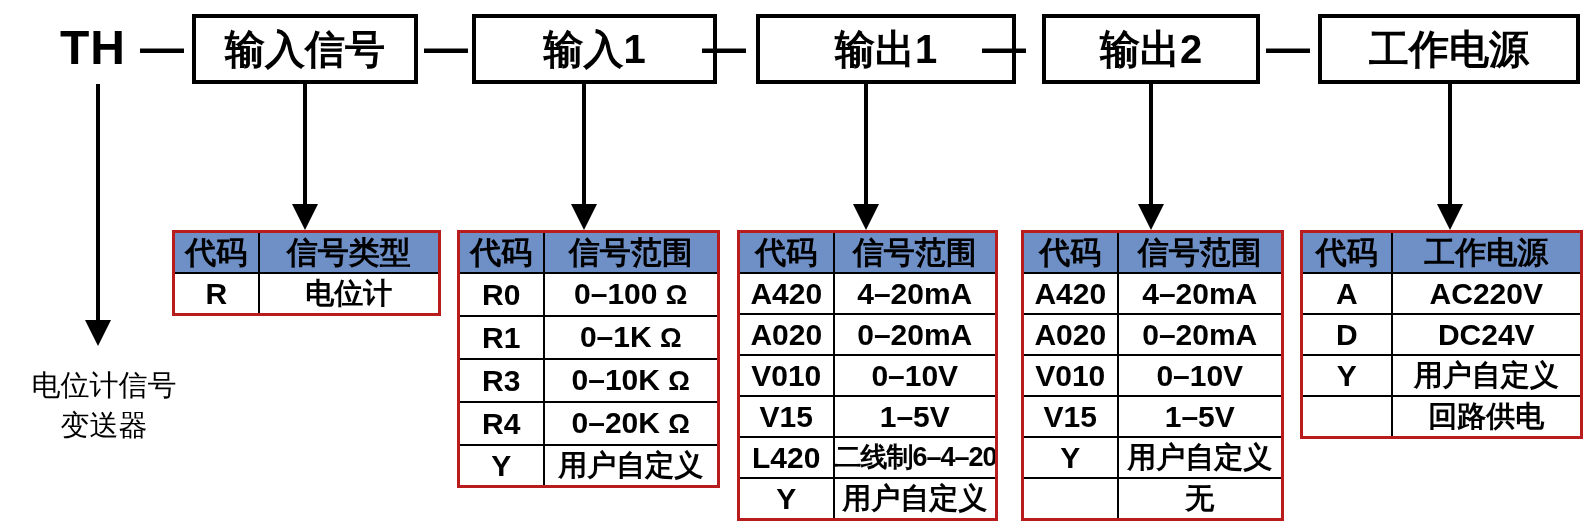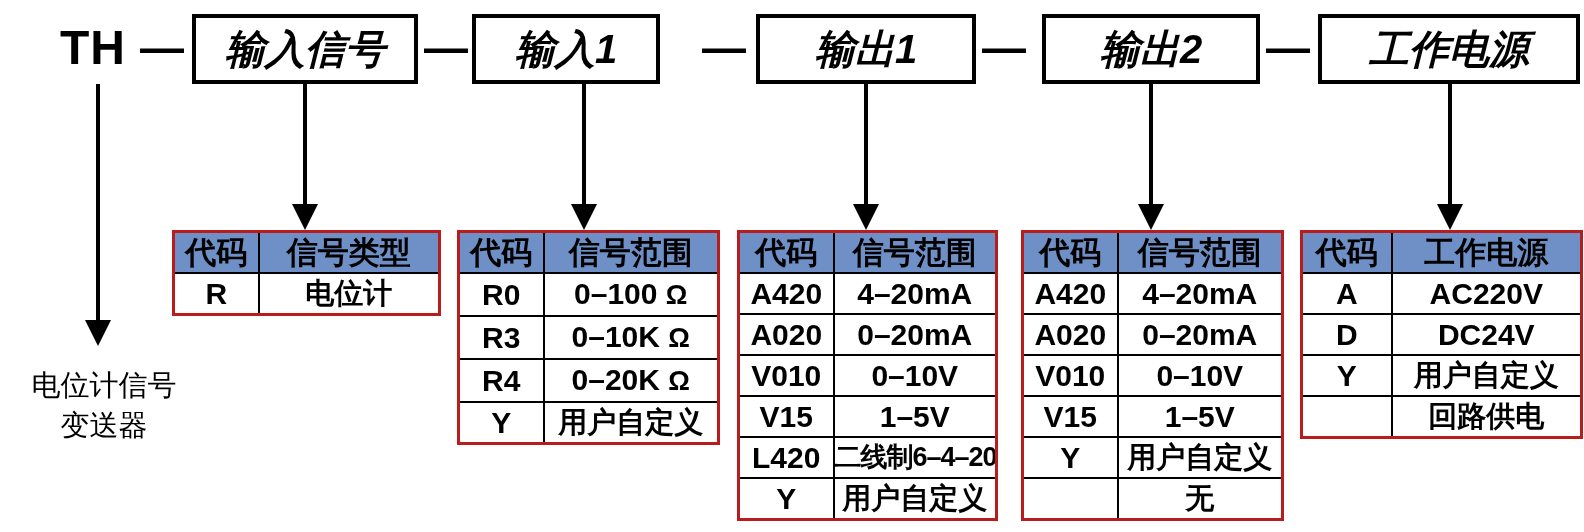--- a/index.html
+++ b/index.html
@@ -20,21 +20,21 @@
     position:absolute;height:72px;line-height:72px;
     font-size:44px;font-weight:700;text-align:center;width:40px;
   }
   .topbox{
     position:absolute;top:14px;height:70px;
     border:4px solid #000;background:#fff;
     display:flex;align-items:center;justify-content:center;
     font-size:40px;font-weight:700;line-height:1;
     box-sizing:border-box;
   }
-  .topbox span{display:inline-block;white-space:nowrap;font-style:italic;}
+  .topbox span{display:inline-block;white-space:nowrap;}
 
   
   .vline{position:absolute;width:4px;background:#000;}
   .arrowhead{
     position:absolute;width:0;height:0;
     border-left:13px solid transparent;
     border-right:13px solid transparent;
     border-top:26px solid #000;
   }
 
@@ -78,27 +78,27 @@
   <div class="model-code">TH</div>
 
   <div class="dash" style="left:140px;top:12px;">—</div>
 
   <div class="topbox" id="tb0" style="left:192px;width:226px;">
     <span>输入信号</span>
   </div>
 
   <div class="dash" style="left:424px;top:12px;">—</div>
 
-  <div class="topbox" id="tb1" style="left:472px;width:188px;">
+  <div class="topbox" id="tb1" style="left:472px;width:245px;">
     <span>输入1</span>
   </div>
 
   <div class="dash" style="left:702px;top:12px;">—</div>
 
-  <div class="topbox" id="tb2" style="left:756px;width:220px;">
+  <div class="topbox" id="tb2" style="left:756px;width:260px;">
     <span>输出1</span>
   </div>
 
   <div class="dash" style="left:982px;top:12px;">—</div>
 
   <div class="topbox" id="tb3" style="left:1042px;width:218px;">
     <span>输出2</span>
   </div>
 
   <div class="dash" style="left:1266px;top:12px;">—</div>
@@ -158,20 +158,24 @@
           <th>代码</th>
           <th>信号范围</th>
         </tr>
       </thead>
       <tbody>
         <tr>
           <td class="code">R0</td>
           <td class="val">0–100 <span class="ohm">Ω</span></td>
         </tr>
         <tr>
+          <td class="code">R1</td>
+          <td class="val">0–1K <span class="ohm">Ω</span></td>
+        </tr>
+        <tr>
           <td class="code">R3</td>
           <td class="val">0–10K <span class="ohm">Ω</span></td>
         </tr>
         <tr>
           <td class="code">R4</td>
           <td class="val">0–20K <span class="ohm">Ω</span></td>
         </tr>
         <tr>
           <td class="code">Y</td>
           <td class="cjk">用户自定义</td>

